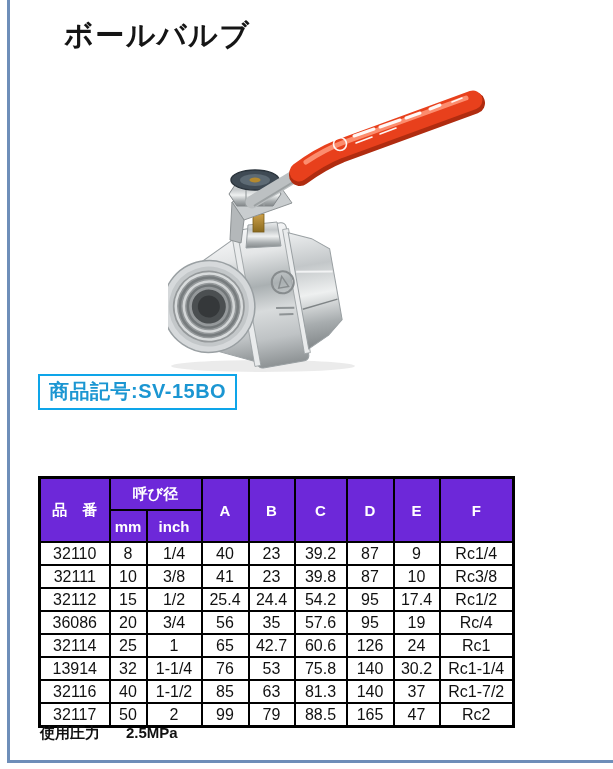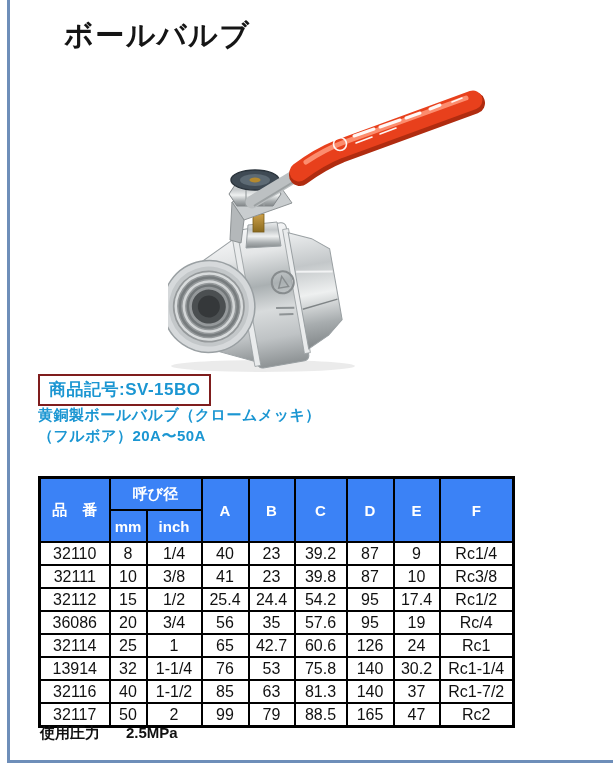--- a/index.html
+++ b/index.html
@@ -11,39 +11,39 @@
   .frame-left{position:absolute;left:7px;top:0;width:3px;height:763px;background:#6e8eb9;}
   .frame-bottom{position:absolute;left:7px;top:760px;width:606px;height:3px;background:#6e8eb9;}
   .page-title{
     position:absolute;left:52px;top:4px;margin:12px;
     font-size:29px;font-weight:bold;color:#151515;letter-spacing:1.5px;
   }
   .photo{position:absolute;left:168px;top:72px;width:320px;height:300px;margin:0;}
   .photo svg{display:block;width:100%;height:100%;}
   .code-box{
     position:absolute;left:38px;top:374px;
-    border:2px solid #7f1d1d;background:#ffffff;
+    border:2px solid #0ea5e9;background:#ffffff;
     padding:2px 9px 3px 9px;
-    font-size:17px;font-weight:bold;color:#1b96d2;letter-spacing:0.5px;
+    font-size:20px;font-weight:bold;color:#1b96d2;letter-spacing:0.5px;
   }
   .desc{
     position:absolute;left:38px;top:404px;margin:0;
     font-size:15px;font-weight:bold;color:#1b96d2;line-height:21px;letter-spacing:0.5px;
   }
   table.spec{
     position:absolute;left:38px;top:476px;
     border-collapse:collapse;table-layout:fixed;
     border:3px solid #000;
   }
   table.spec th,table.spec td{
     border:2px solid #000;text-align:center;vertical-align:middle;
     padding:0;overflow:hidden;white-space:nowrap;
   }
   table.spec thead th{
-    background:#3b82f6;color:#ffffff;font-weight:bold;font-size:15px;
+    background:#6d28d9;color:#ffffff;font-weight:bold;font-size:15px;
     height:30px;
   }
   table.spec thead tr.sub th{height:30px;}
   table.spec tbody td{
     background:#ffffff;color:#111;font-size:16px;height:21px;
   }
   .footnote{
     position:absolute;left:40px;top:724px;margin:0;
     font-size:15px;font-weight:bold;color:#111;text-align:right;
   }
@@ -155,22 +155,21 @@
         </g>
       </g>
     </svg>
   </figure>
 
   <div class="code-box">
     <span>商品記号:SV-15BO</span>
   </div>
 
   <p class="desc">
-    <span>黄銅製ボールバルブ（クロームメッキ）</span><br>
-    <span>（フルボア）20A〜50A</span>
+    <br>
   </p>
 
   <table class="spec">
     <colgroup>
       <col style="width:70px">
         <col style="width:37px">
         <col style="width:55px">
       <col style="width:47px">
         <col style="width:46px">
         <col style="width:52px">

